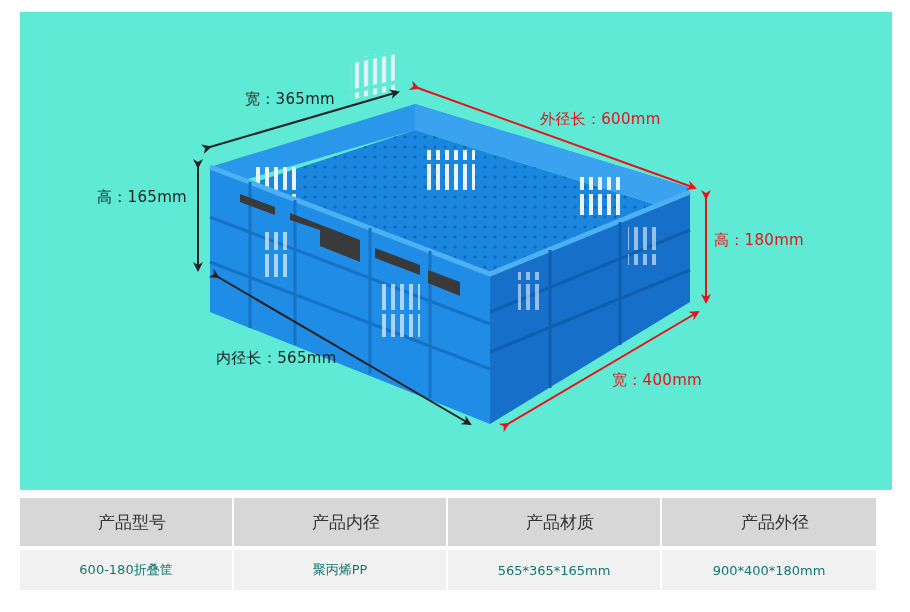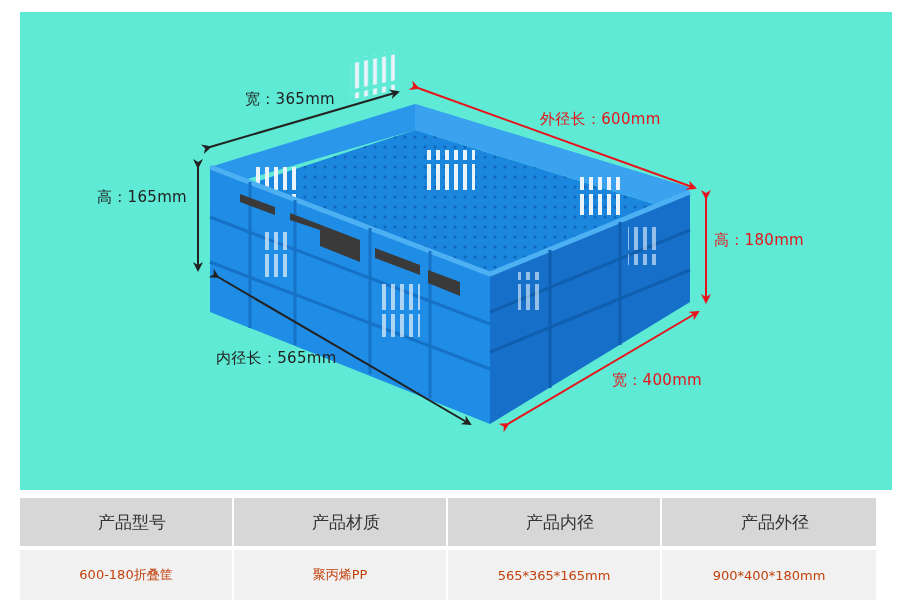--- a/index.html
+++ b/index.html
@@ -8,21 +8,21 @@
   .photo svg{position:absolute;left:0;top:0;}
   .dim-label{position:absolute;font-size:15px;white-space:nowrap;letter-spacing:0.3px;}
   .dim-label.black{color:#222222;}
   .dim-label.red{color:#e8131a;}
   .spec-table{position:absolute;left:20px;top:498px;width:872px;border-collapse:separate;border-spacing:0;}
   .row{display:flex;}
   .cell{box-sizing:border-box;width:216px;margin-right:2px;display:flex;align-items:center;justify-content:center;}
   .cell:last-child{margin-right:16px;width:218px;}
   .head .cell{height:48px;background:#d7d7d7;color:#333333;font-size:17px;padding-left:12px;}
   .body-row{margin-top:4px;}
-  .body-row .cell{height:50px;background:#f1f1f1;color:#c2410c;font-size:13px;}
+  .body-row .cell{height:40px;background:#f1f1f1;color:#0f766e;font-size:13px;}
 </style>
 </head>
 <body>
 
 <div class="photo">
   <svg width="872" height="478" viewBox="0 0 872 478">
     <defs>
       <marker id="ahB" markerWidth="10" markerHeight="10" refX="8" refY="5" orient="auto" markerUnits="userSpaceOnUse">
         <path d="M0,0 L10,5 L0,10 L3,5 Z" fill="#222222"></path>
       </marker>
@@ -94,22 +94,22 @@
   <span class="dim-label black" style="left:77px;top:176px;">高：165mm</span>
   <span class="dim-label black" style="left:196px;top:337px;">内径长：565mm</span>
   <span class="dim-label red" style="left:508px;top:98px;margin-left:12px;">外径长：600mm</span>
   <span class="dim-label red" style="left:694px;top:219px;">高：180mm</span>
   <span class="dim-label red" style="left:592px;top:359px;">宽：400mm</span>
 </div>
 
 <div class="spec-table">
   <div class="row head">
     <div class="cell">产品型号</div>
+    <div class="cell">产品内径</div>
     <div class="cell">产品材质</div>
-    <div class="cell">产品内径</div>
     <div class="cell">产品外径</div>
   </div>
   <div class="row body-row">
     <div class="cell">600-180折叠筐</div>
     <div class="cell">聚丙烯PP</div>
     <div class="cell">565*365*165mm</div>
     <div class="cell">900*400*180mm</div>
   </div>
 </div>
 

